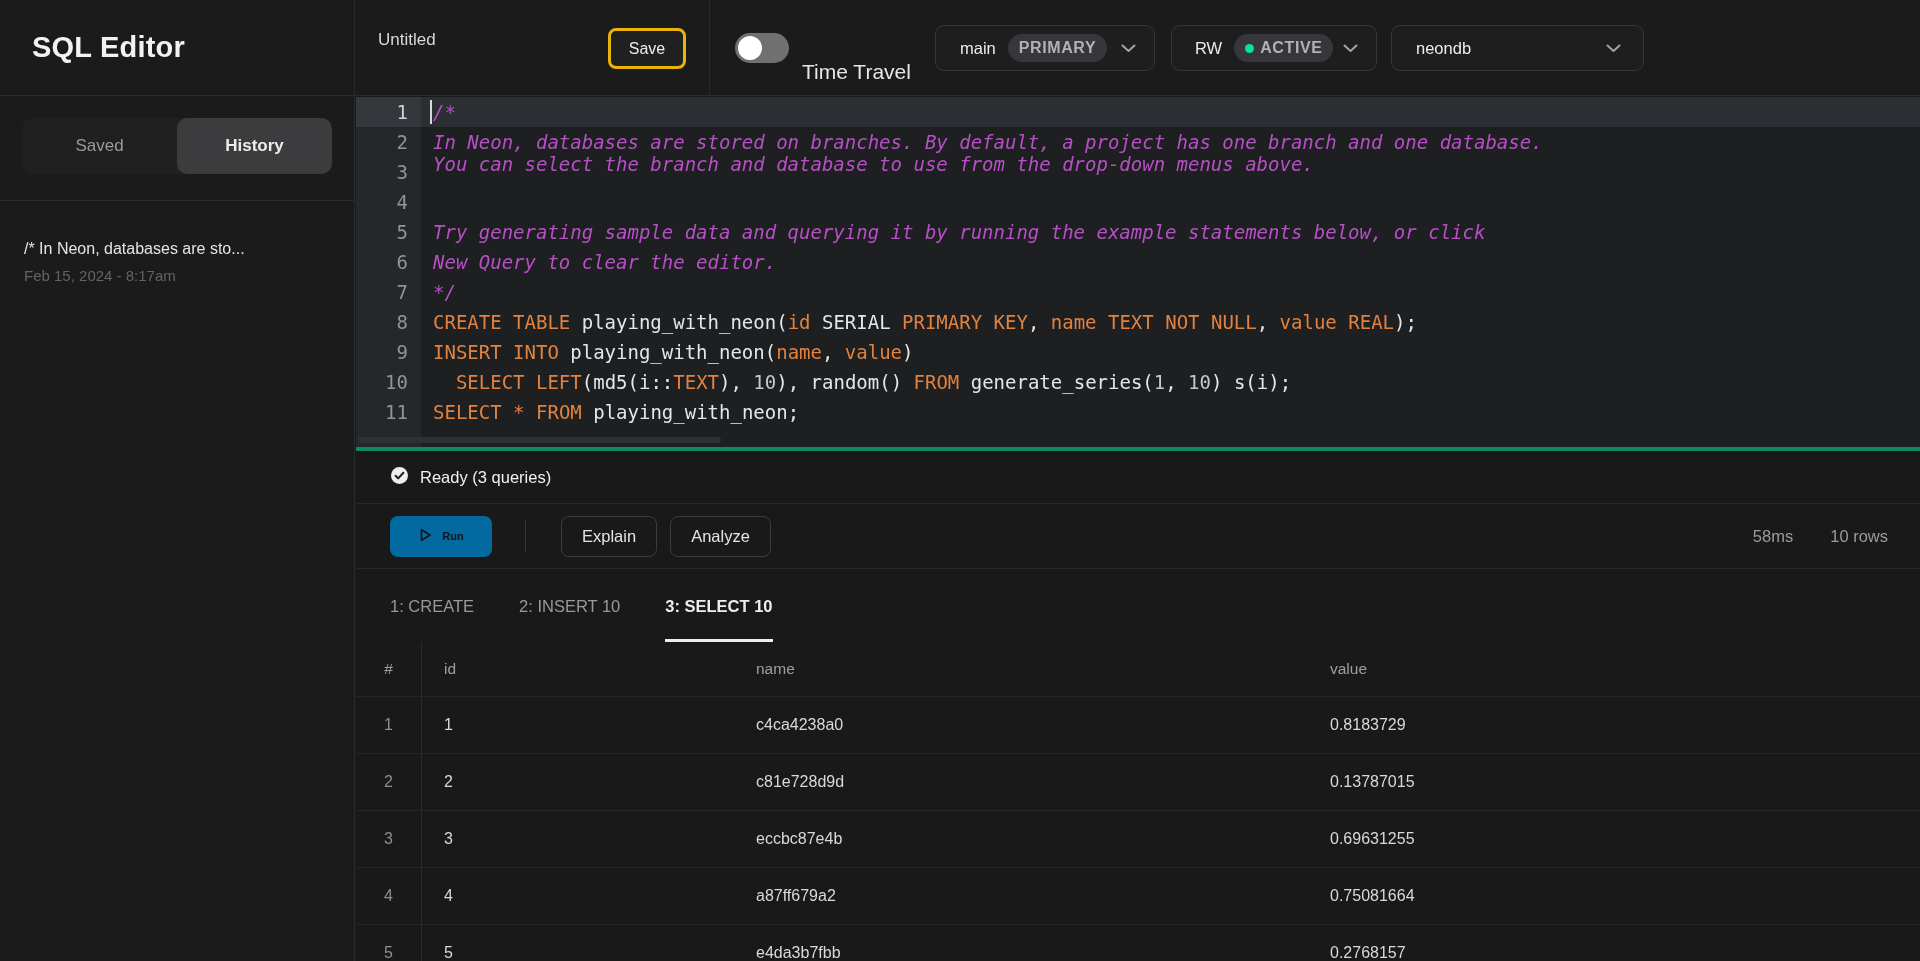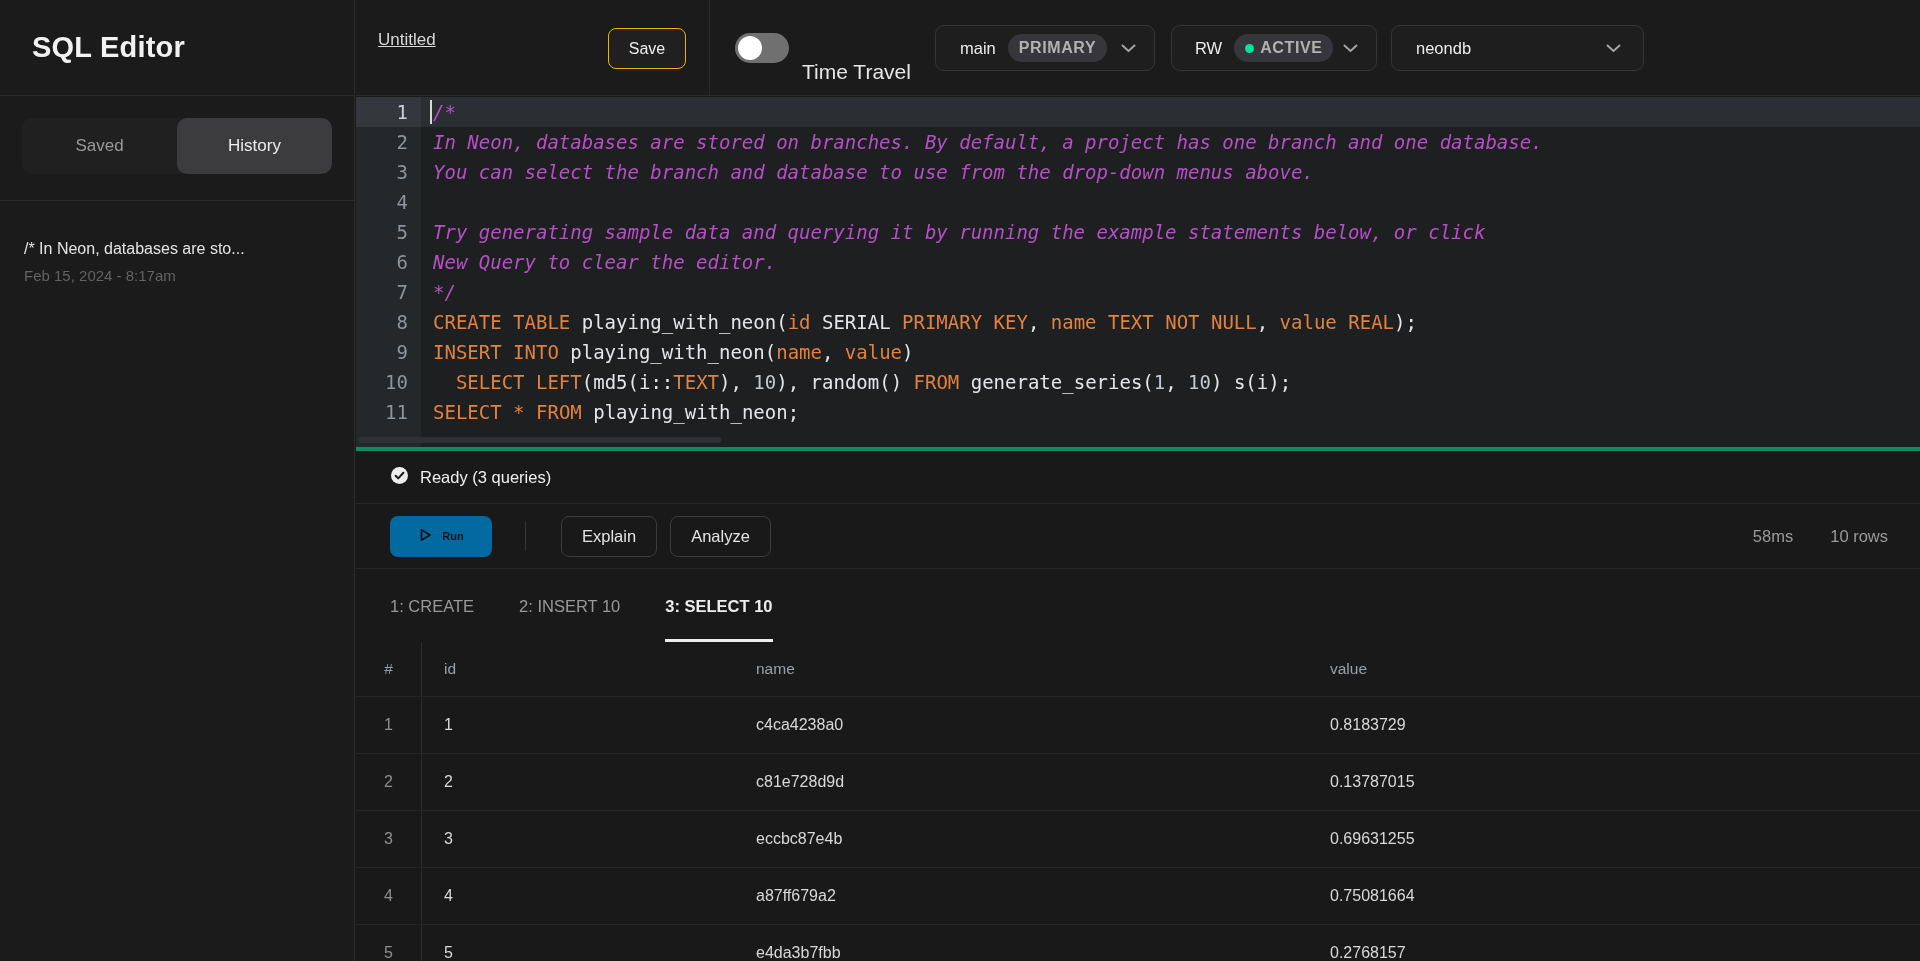--- a/index.html
+++ b/index.html
@@ -6,33 +6,33 @@
   html,body { background:#0f0f0f; }
   body { font-family:"Liberation Sans", sans-serif; }
   .app { position:relative; width:1920px; height:961px; background:#1b1b1b; overflow:hidden; color:#e0e0e0; }
 
   
   .sidebar { position:absolute; left:0; top:0; width:355px; height:961px; background:#1b1b1b; border-right:1px solid #2b2b2b; }
   .sidebar-header { position:absolute; left:0; top:0; width:100%; height:96px; border-bottom:1px solid #2b2b2b; display:flex; align-items:center; padding-left:32px; }
   .sidebar-title { font-size:29px; font-weight:700; color:#f2f2f2; letter-spacing:0.2px; }
   .segmented { position:absolute; left:22px; top:118px; width:310px; height:56px; background:#202020; border-radius:10px; display:flex; overflow:hidden; }
   .segment { flex:1; display:flex; align-items:center; justify-content:center; font-size:17px; color:#9a9a9a; cursor:pointer; }
-  .segment.active { background:#3c3c3f; border-radius:10px; color:#ececec; font-weight:400; }
+  .segment.active { background:#3c3c3f; border-radius:10px; color:#ececec; font-weight:700; }
   .sidebar-divider { position:absolute; left:0; top:200px; width:100%; height:1px; background:#2b2b2b; }
   .history-item { position:absolute; left:0; top:228px; width:100%; padding:12px 24px; }
   .history-title { font-size:16px; color:#e4e4e4; white-space:nowrap; }
   .history-date { font-size:15px; color:#636363; margin-top:9px; }
 
   
   .main { position:absolute; left:356px; top:0; width:1564px; height:961px; background:#191919; }
 
   
   .topbar { position:absolute; left:0; top:0; width:100%; height:96px; background:#1b1b1b; border-bottom:1px solid #2b2b2b; display:flex; align-items:center; }
-  .query-title { position:absolute; left:22px; top:0; height:80px; display:flex; align-items:center; font-size:17px; color:#d8d8d8;text-decoration:underline; }
-  .save-btn { position:absolute; left:252px; top:28px; width:78px; height:41px; background:#202020; border:1px solid #eab308; border-radius:8px; color:#ededed; font-size:16px; display:flex; align-items:center; justify-content:center; cursor:pointer; }
+  .query-title { position:absolute; left:22px; top:0; height:80px; display:flex; align-items:center; font-size:17px; color:#d8d8d8; }
+  .save-btn { position:absolute; left:252px; top:28px; width:78px; height:41px; background:#202020; border:3px solid #eab308; border-radius:8px; color:#ededed; font-size:16px; display:flex; align-items:center; justify-content:center; cursor:pointer; }
   .topbar-vdivider { position:absolute; left:353px; top:0; width:1px; height:96px; background:#2b2b2b; }
   .toggle { position:absolute; left:379px; top:33px; width:54px; height:30px; background:#707070; border-radius:15px; cursor:pointer; }
   .toggle-knob { position:absolute; left:3px; top:3px; width:24px; height:24px; background:#ffffff; border-radius:50%; }
   .toggle-label { position:absolute; left:446px; top:0; height:96px; display:flex; align-items:center; font-size:21px; color:#e6e6e6;margin-top:24px; }
 
   .dropdown { position:absolute; top:25px; height:46px; background:#1e1e1e; border:1px solid #363636; border-radius:9px; display:flex; align-items:center; cursor:pointer; }
   .dd-branch { left:579px; width:220px; padding:0 18px 0 24px; }
   .dd-compute { left:815px; width:206px; padding:0 18px 0 23px; }
   .dd-database { left:1035px; width:253px; padding:0 22px 0 24px; }
   .dd-name { font-size:16.5px; color:#ececec; }
@@ -166,21 +166,21 @@
           <div class="gutter-num" style="top: 150px;">6</div>
           <div class="gutter-num" style="top: 180px;">7</div>
           <div class="gutter-num" style="top: 210px;">8</div>
           <div class="gutter-num" style="top: 240px;">9</div>
           <div class="gutter-num" style="top: 270px;">10</div>
           <div class="gutter-num" style="top: 300px;">11</div>
         </div>
       <div id="code-lines">
           <div class="code-line" style="top: 0px;"><span class="tok-cm">/*</span></div>
           <div class="code-line" style="top: 30px;"><span class="tok-cm">In Neon, databases are stored on branches. By default, a project has one branch and one database.</span></div>
-          <div class="code-line" style="top: 60px;"><span class="tok-cm">You can select the branch and database to use from the drop-down menus above.</span></div>
+          <div class="code-line" style="top: 52px;"><span class="tok-cm">You can select the branch and database to use from the drop-down menus above.</span></div>
           <div class="code-line" style="top: 90px;"></div>
           <div class="code-line" style="top: 120px;"><span class="tok-cm">Try generating sample data and querying it by running the example statements below, or click</span></div>
           <div class="code-line" style="top: 150px;"><span class="tok-cm">New Query to clear the editor.</span></div>
           <div class="code-line" style="top: 180px;"><span class="tok-cm">*/</span></div>
           <div class="code-line" style="top: 210px;"><span class="tok-kw">CREATE TABLE</span><span class="tok-pl"> playing_with_neon(</span><span class="tok-kw">id</span><span class="tok-pl"> SERIAL </span><span class="tok-kw">PRIMARY KEY</span><span class="tok-pl">, </span><span class="tok-kw">name</span><span class="tok-pl"> </span><span class="tok-kw">TEXT</span><span class="tok-pl"> </span><span class="tok-kw">NOT NULL</span><span class="tok-pl">, </span><span class="tok-kw">value</span><span class="tok-pl"> </span><span class="tok-kw">REAL</span><span class="tok-pl">);</span></div>
           <div class="code-line" style="top: 240px;"><span class="tok-kw">INSERT INTO</span><span class="tok-pl"> playing_with_neon(</span><span class="tok-kw">name</span><span class="tok-pl">, </span><span class="tok-kw">value</span><span class="tok-pl">)</span></div>
           <div class="code-line" style="top: 270px;"><span class="tok-pl">  </span><span class="tok-kw">SELECT</span><span class="tok-pl"> </span><span class="tok-kw">LEFT</span><span class="tok-pl">(md5(i::</span><span class="tok-kw">TEXT</span><span class="tok-pl">), </span><span class="tok-num">10</span><span class="tok-pl">), random() </span><span class="tok-kw">FROM</span><span class="tok-pl"> generate_series(</span><span class="tok-num">1</span><span class="tok-pl">, </span><span class="tok-num">10</span><span class="tok-pl">) s(i);</span></div>
           <div class="code-line" style="top: 300px;"><span class="tok-kw">SELECT</span><span class="tok-pl"> </span><span class="tok-kw">*</span><span class="tok-pl"> </span><span class="tok-kw">FROM</span><span class="tok-pl"> playing_with_neon;</span></div>
         </div>
       <div class="cursor"></div>

